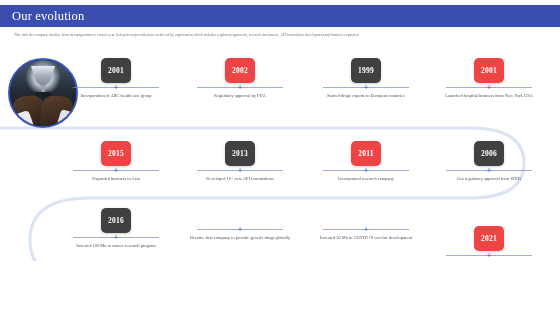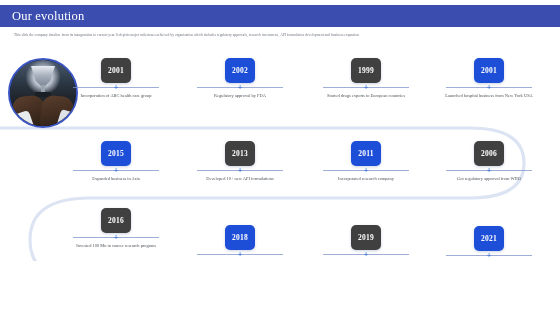--- a/index.html
+++ b/index.html
@@ -177,21 +177,21 @@
     bottom: -4px;
     width: 8px;
     height: 8px;
     margin-left: -4px;
     background: inherit;
     transform: rotate(45deg);
     border-radius: 1.5px;
     z-index: -1;
   }
   .badge.blue  { background: #404040; }
-  .badge.navy  { background: #1d4ed8; }
+  .badge.navy  { background: #ef4444; }
 
   .marker {
     position: relative;
     width: 100%;
     height: 10px;
   }
   .marker .plus {
     position: absolute;
     left: 50%;
     top: 1px;
@@ -364,34 +364,28 @@
       <span class="badge blue">2016</span>
     </div>
     <div class="marker">
       <div class="seg"></div>
       <div class="plus">+</div>
     </div>
     <div class="caption">Invested 100 Mn in cancer research program</div>
   </div>
 
   <div class="node" style="left:240px; top:225px;">
-    <div class="badge-wrap">
-      <span class="badge navy">2018</span>
-    </div>
     <div class="marker">
       <div class="seg"></div>
       <div class="plus">+</div>
     </div>
     <div class="caption">Become first company to provide generic drugs globally</div>
   </div>
 
   <div class="node" style="left:366px; top:225px;">
-    <div class="badge-wrap">
-      <span class="badge blue">2019</span>
-    </div>
     <div class="marker">
       <div class="seg"></div>
       <div class="plus">+</div>
     </div>
     <div class="caption">Invested 50 Mn  in COVID 19 vaccine development</div>
   </div>
 
   <div class="node" style="left:489px; top:226px;">
     <div class="badge-wrap">
       <span class="badge navy">2021</span>

